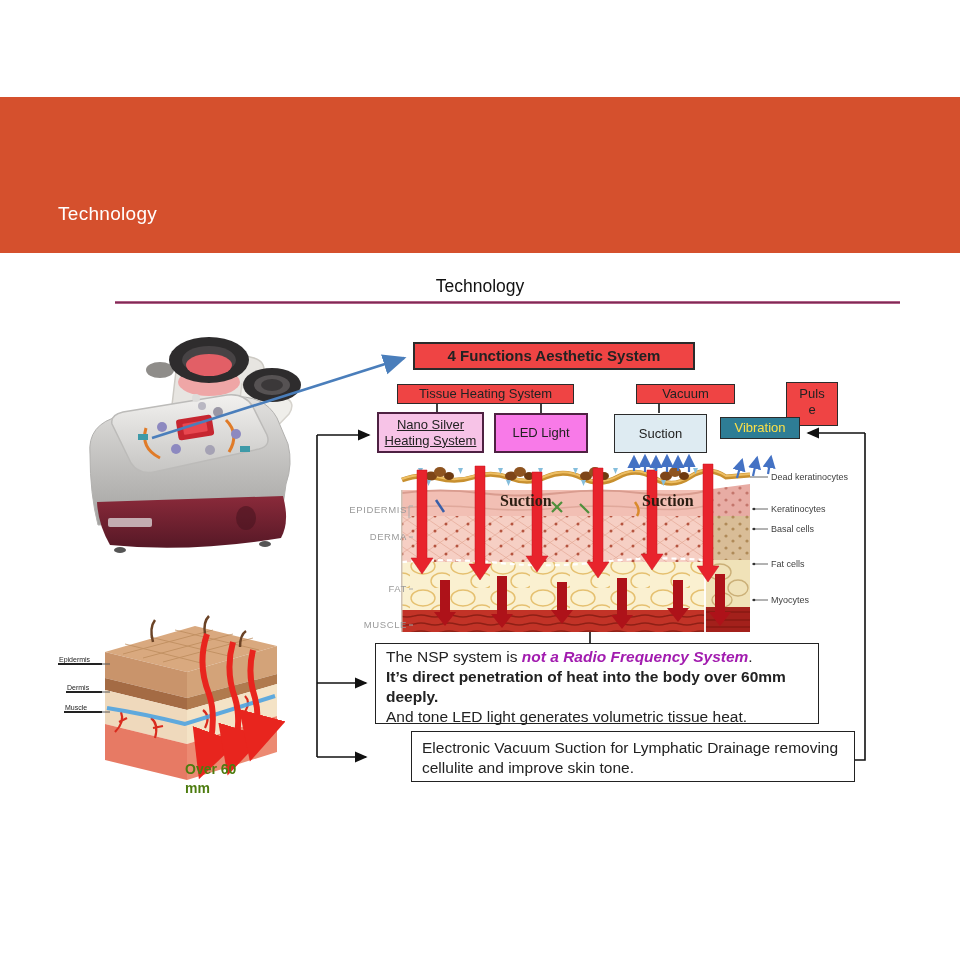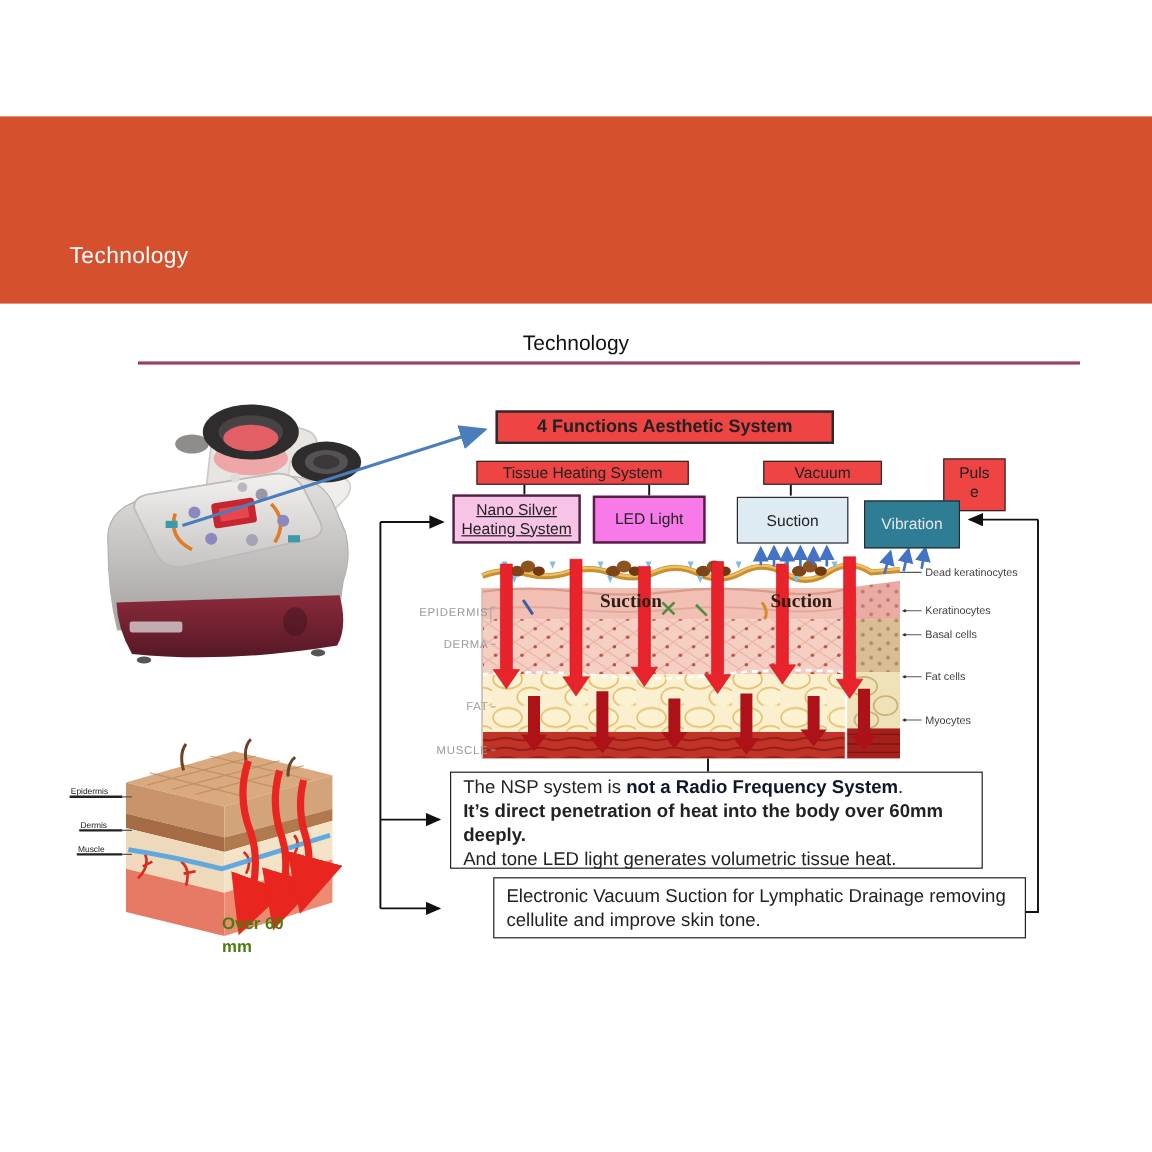--- a/index.html
+++ b/index.html
@@ -18,32 +18,32 @@
        display:flex;align-items:center;justify-content:center;text-align:center;
        font-size:13px;line-height:1.2;z-index:10;}
   .main-box{left:413px;top:342px;width:282px;height:28px;font-size:15px;font-weight:bold;border-width:2px;}
   .tissue-box{left:397px;top:384px;width:177px;height:20px;}
   .vacuum-box{left:608px;top:384px;width:99px;height:20px;margin-left:28px;}
   .pulse-box{left:738px;top:382px;width:52px;height:44px;align-items:flex-start;padding-top:3px;
              white-space:pre-line;z-index:8;margin-left:48px;}
   .nano-box{left:377px;top:412px;width:107px;height:41px;background:#f7c3e7;border:2px solid #4e2142;padding:0 2px;text-decoration:underline;}
   .led-box{left:494px;top:413px;width:94px;height:40px;background:#f87ae8;border:2px solid #4e2142;}
   .suction-box{left:614px;top:414px;width:93px;height:39px;background:#deebf2;}
-  .vibration-box{left:720px;top:417px;width:80px;height:40px;background:#2e7d95;color:#e5e5e5;z-index:12;}
+  .vibration-box{left:720px;top:417px;width:80px;height:22px;background:#2e7d95;color:#fde047;z-index:12;}
   
   .overlay{position:absolute;left:0;top:0;width:960px;height:960px;pointer-events:none;z-index:5;}
   .device{position:absolute;left:50px;top:322px;width:265px;height:235px;z-index:4;}
   .skin-svg{position:absolute;left:330px;top:460px;width:540px;height:178px;z-index:3;}
   .cube-svg{position:absolute;left:55px;top:612px;width:245px;height:185px;z-index:3;}
   
   .tbox{position:absolute;box-sizing:border-box;border:1.6px solid #222;background:#fff;
         padding:3px 10px;font-size:15.5px;line-height:1.29;z-index:10;}
   .tbox1{left:375px;top:643px;width:444px;height:81px;}
   .tbox2{left:375px;top:731px;width:444px;height:51px;padding-top:6px;margin-left:36px;}
-  .red-bold{color:#0f172a;font-weight:bold;}
+  .red-bold{color:#a21caf;font-weight:bold;font-style:italic;}
   .bold{font-weight:bold;}
   .caption-red{position:absolute;left:185px;top:760px;width:80px;font-size:14px;font-weight:bold;
                color:#4d7c0f;line-height:1.35;z-index:6;}
 </style>
 </head>
 <body>
 
 <div id="slide">
 
   <div class="band">

